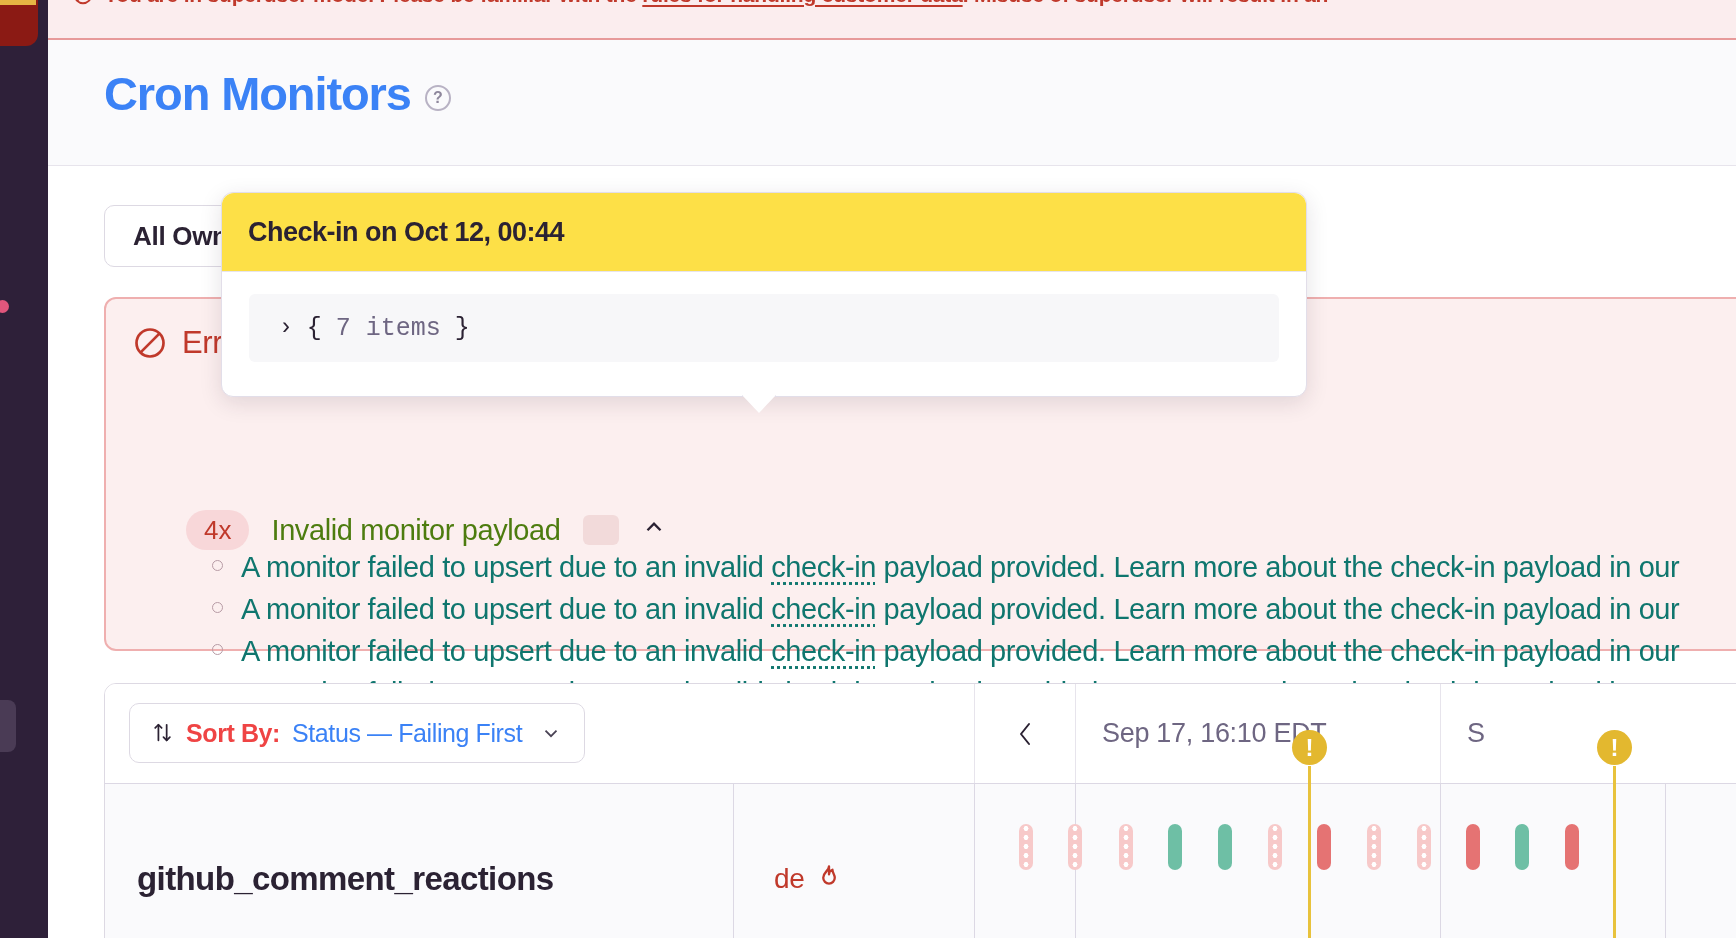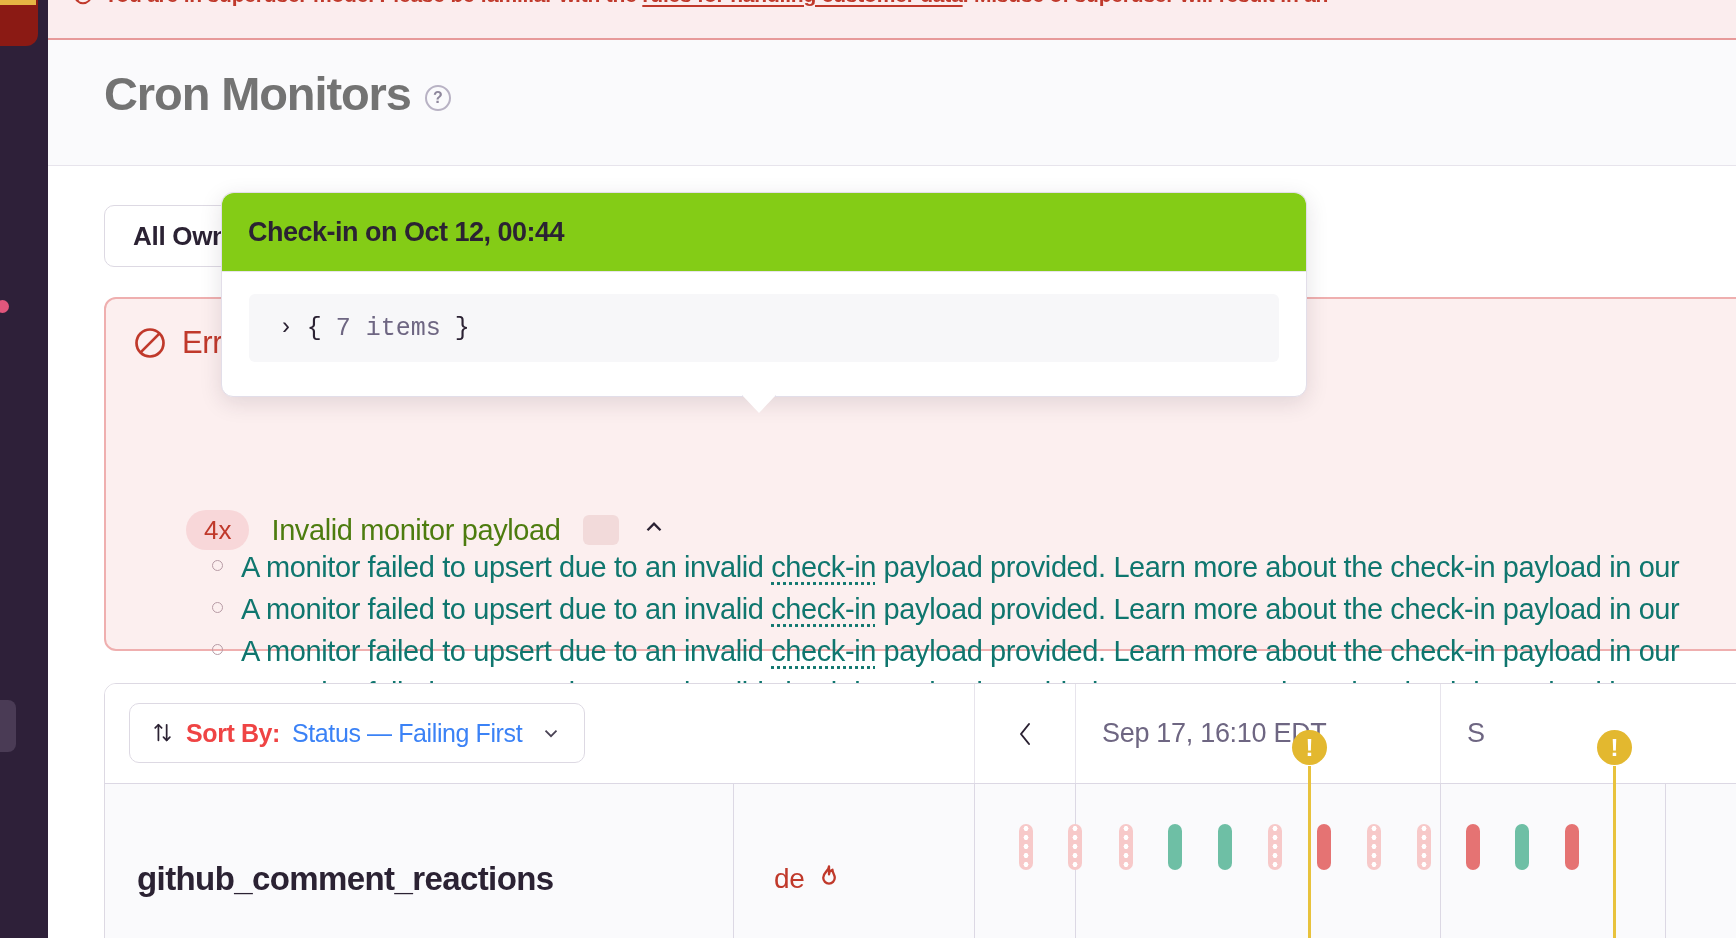--- a/index.html
+++ b/index.html
@@ -56,21 +56,21 @@
   .page-header {
     position: absolute; left: 48px; top: 40px; width: 1688px; height: 126px;
     background: #FAFAFC;
     border-bottom: 1px solid #E7E4EC;
   }
   .page-title-row {
     position: absolute; left: 56px; top: 30px;
     display: flex; align-items: center; gap: 14px;
   }
   .page-title {
-    font-size: 47px; font-weight: 700; color: #737373;
+    font-size: 47px; font-weight: 700; color: #3b82f6;
     letter-spacing: -1.1px; line-height: 1;
   }
   .help-icon {
     width: 26px; height: 26px; border-radius: 50%;
     border: 2px solid #B8B2C4; color: #8E879C;
     display: flex; align-items: center; justify-content: center;
     font-size: 16px; font-weight: 700; margin-top: 8px;
   }
 
   
@@ -224,21 +224,21 @@
 
   
   .popover {
     position: absolute; left: 221px; top: 192px; width: 1086px; height: 205px;
     background: #ffffff;
     border: 1px solid #E2DEE9; border-radius: 12px;
     box-shadow: 0 6px 22px rgba(43,34,51,0.13);
     z-index: 40;
   }
   .popover-head {
-    height: 79px; background: #84cc16;
+    height: 79px; background: #fde047;
     border-bottom: 1px solid #E7E4EC;
     border-top-left-radius: 12px; border-top-right-radius: 12px;
     display: flex; align-items: center; padding-left: 26px;
     font-size: 27px; font-weight: 700; color: #2B2233; letter-spacing: -0.5px;
   }
   .popover-body { padding: 22px 27px; }
   .json-box {
     height: 68px; background: #F7F7F9; border-radius: 6px;
     display: flex; align-items: center; gap: 14px; padding-left: 30px;
     font-family: "Liberation Mono", monospace;

